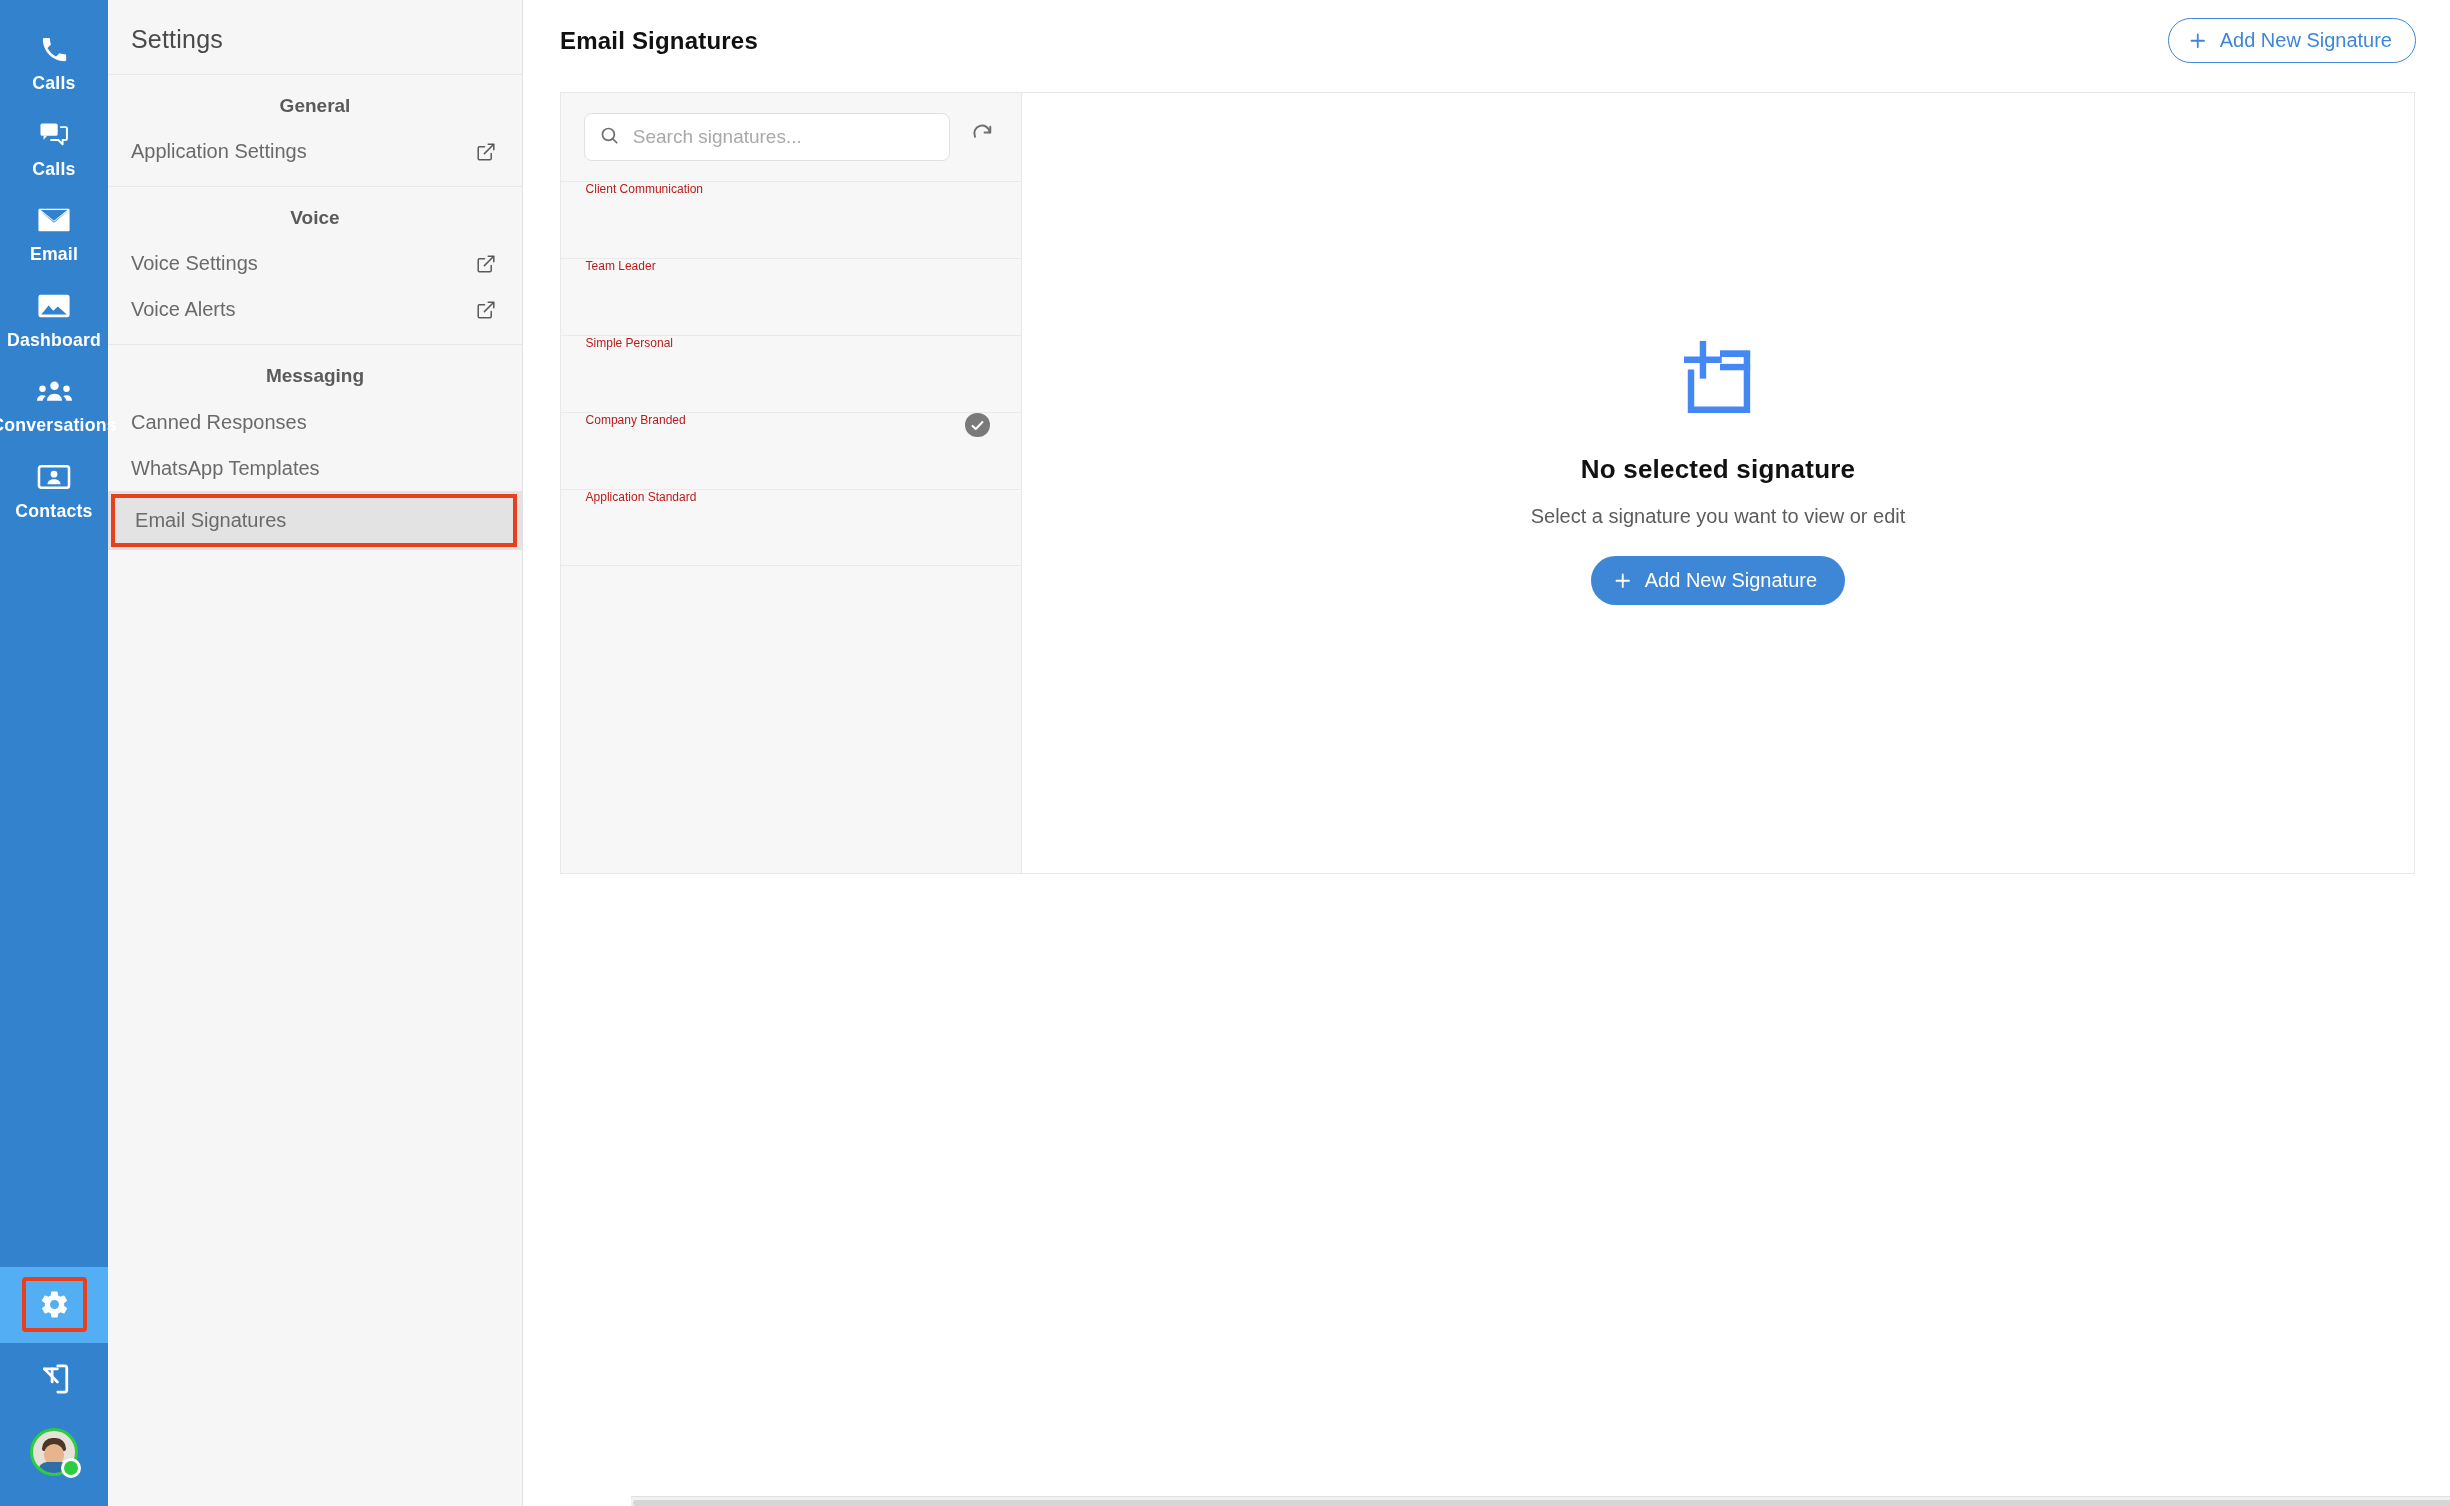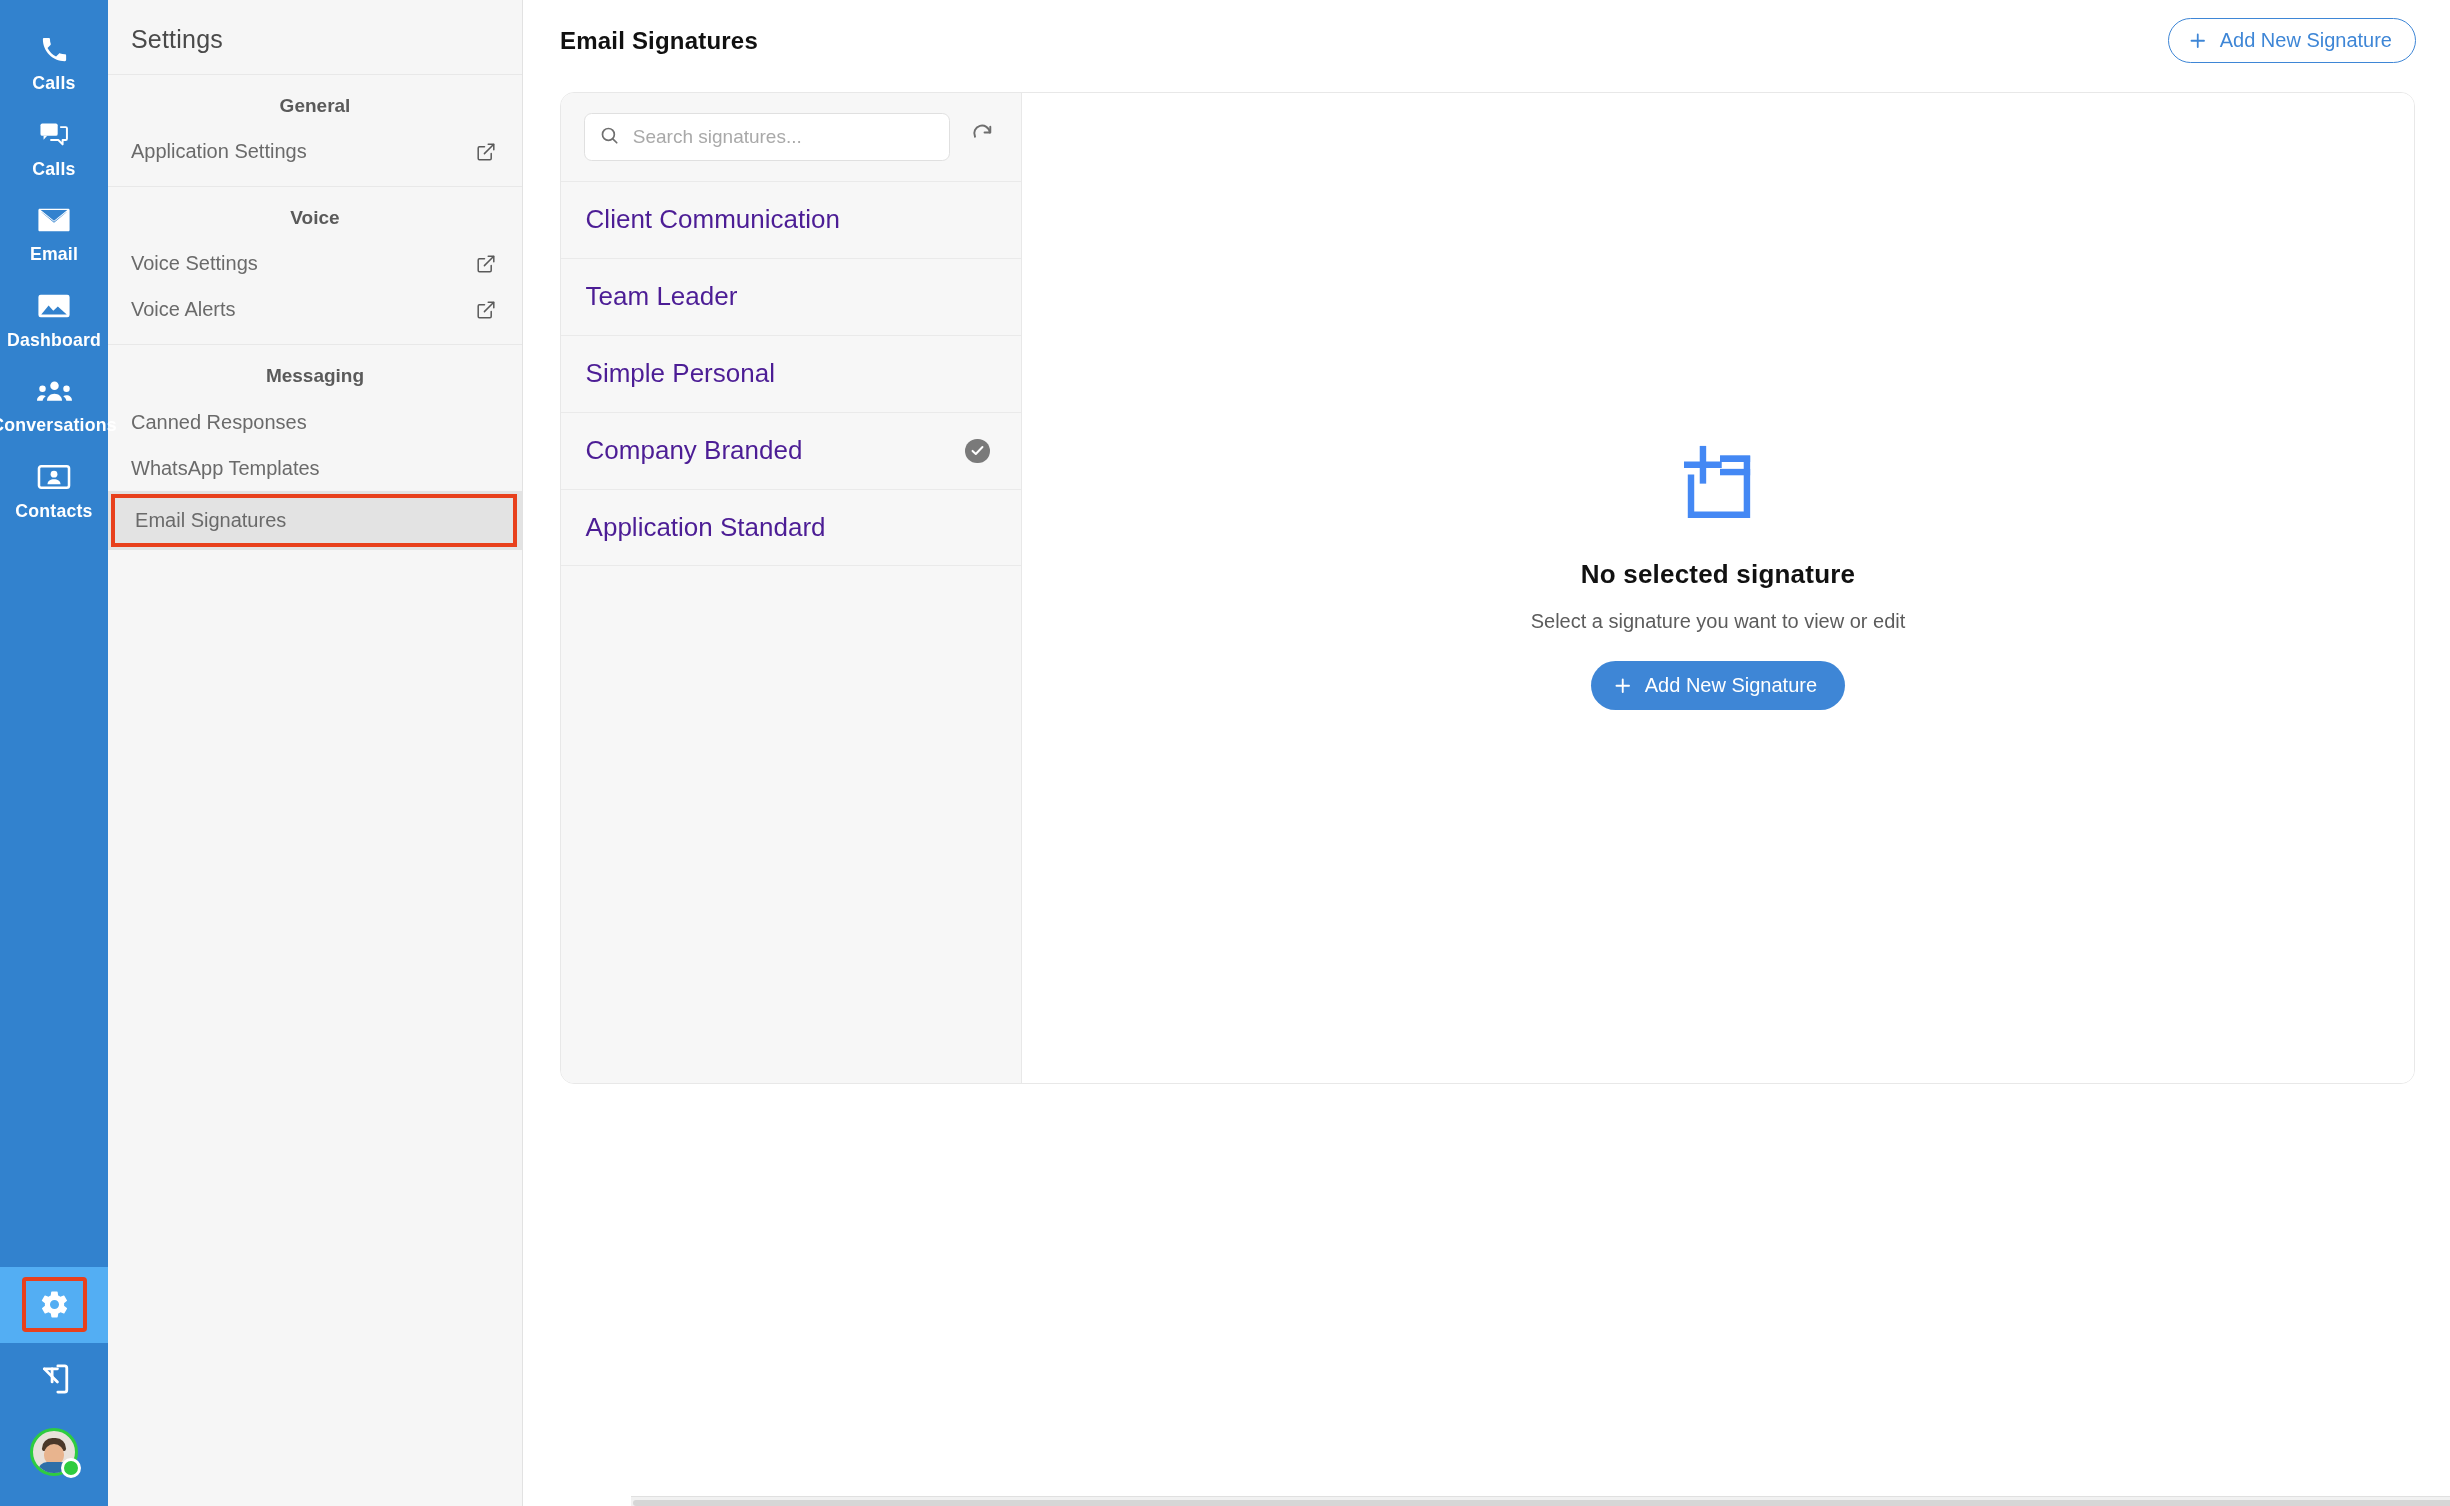--- a/index.html
+++ b/index.html
@@ -198,23 +198,23 @@
     border-radius: 767px;
     padding: 13px 28px 13px 21.5px;
     font-size: 20px;
     cursor: pointer;
     white-space: nowrap;
   }
   .plus-ico { display:flex; }
 
   .content-card {
     margin: 10.8px 35px 0 37px;
-    height: 992px;
+    height: 782px;
     border: 1.5px solid #E8E8E8;
-    border-radius: 14px;
+    border-radius: 0;
     background: #ffffff;
     display: flex;
     overflow: hidden;
   }
 
   
   .list-col {
     width: 461px; min-width: 461px;
     background: #F7F7F7;
     border-right: 1.5px solid #E8E8E8;
@@ -243,26 +243,26 @@
   }
   .search-field input::placeholder { color: #A9A9A9; }
   .refresh-btn {
     width: 37px; height: 37px;
     display:flex; align-items:center; justify-content:center;
     color: #6E6E6E; cursor: pointer;
     background: transparent; border: none;
   }
   .sig-list { display:flex; flex-direction: column; }
   .sig-item {
-    display:flex; align-items:center; justify-content:space-between;
+    display:flex; justify-content:space-between;
     height: 77px;
     padding: 0 31px 0 24.6px;
     border-top: 1.5px solid #EAEAEA;
-    font-size: 26px;
-    color: #4c1d95;
+    font-size: 12px;
+    color: #b91c1c;
     cursor: pointer;
   }
   .sig-item:last-child { border-bottom: 1.5px solid #EAEAEA; }
   .default-badge {
     width: 24.6px; height: 24.6px;
     border-radius: 50%;
     background: #7A7A7A;
     display:flex; align-items:center; justify-content:center;
     color: #ffffff;
   }

